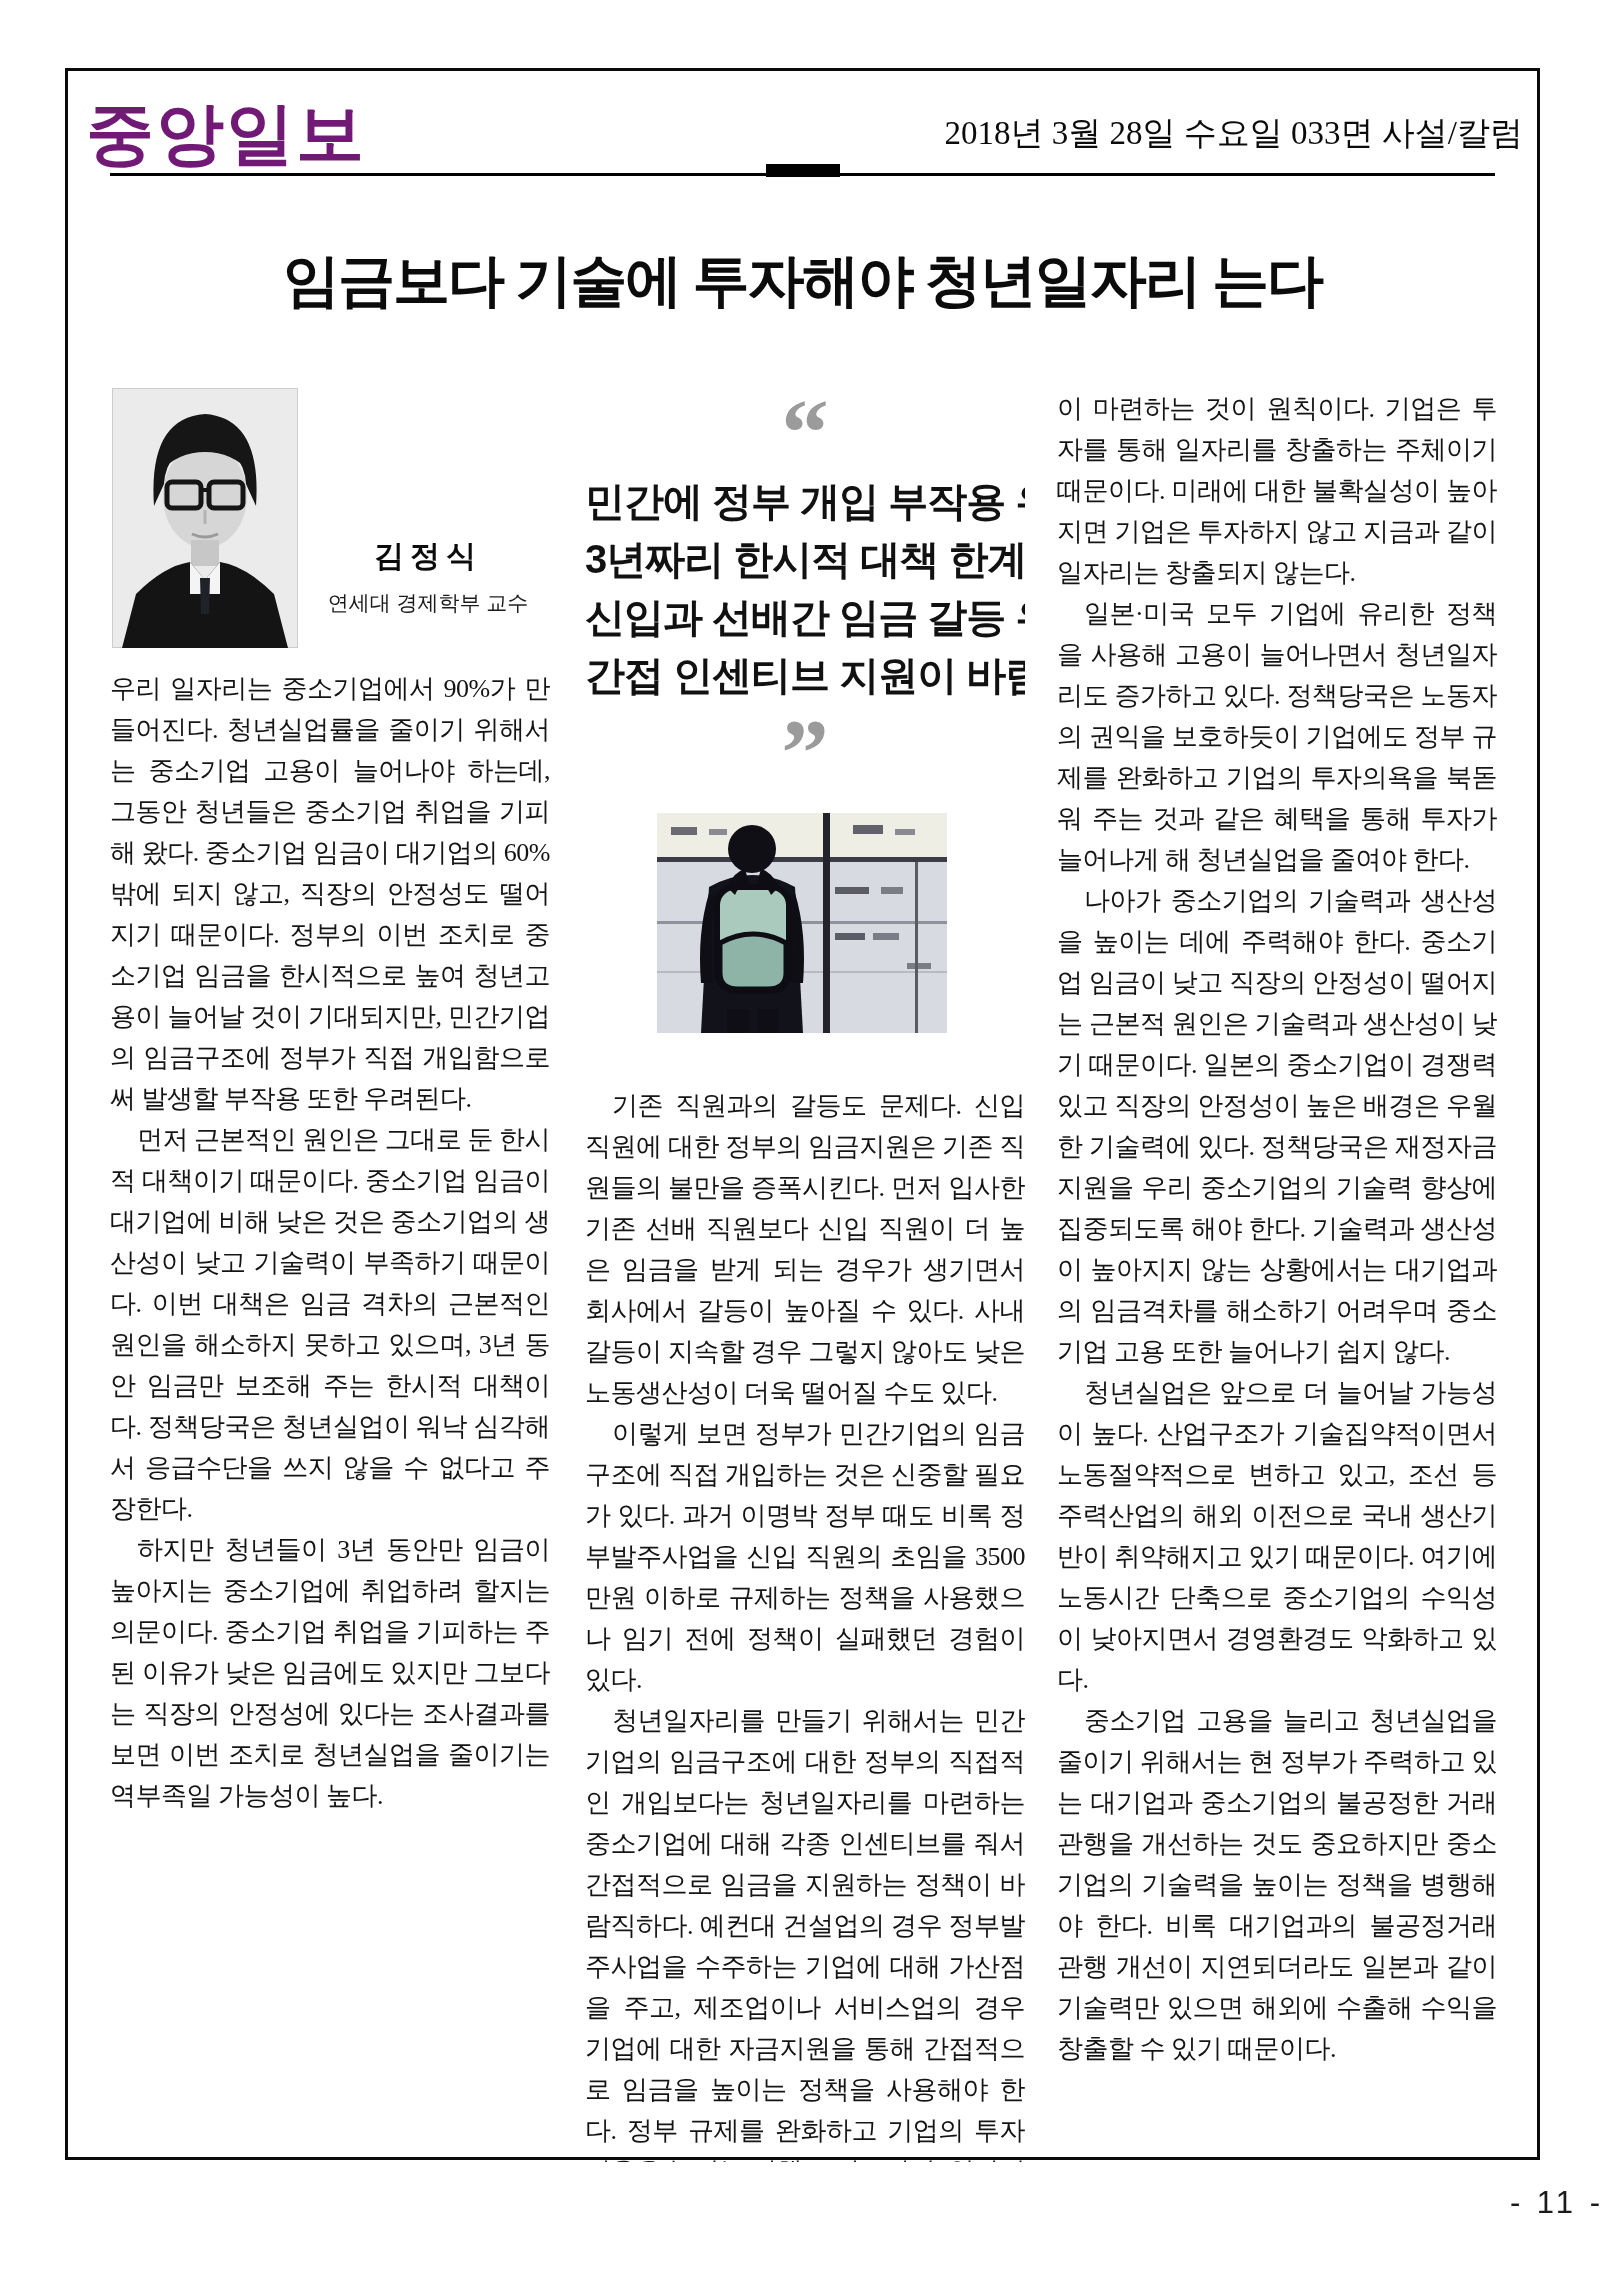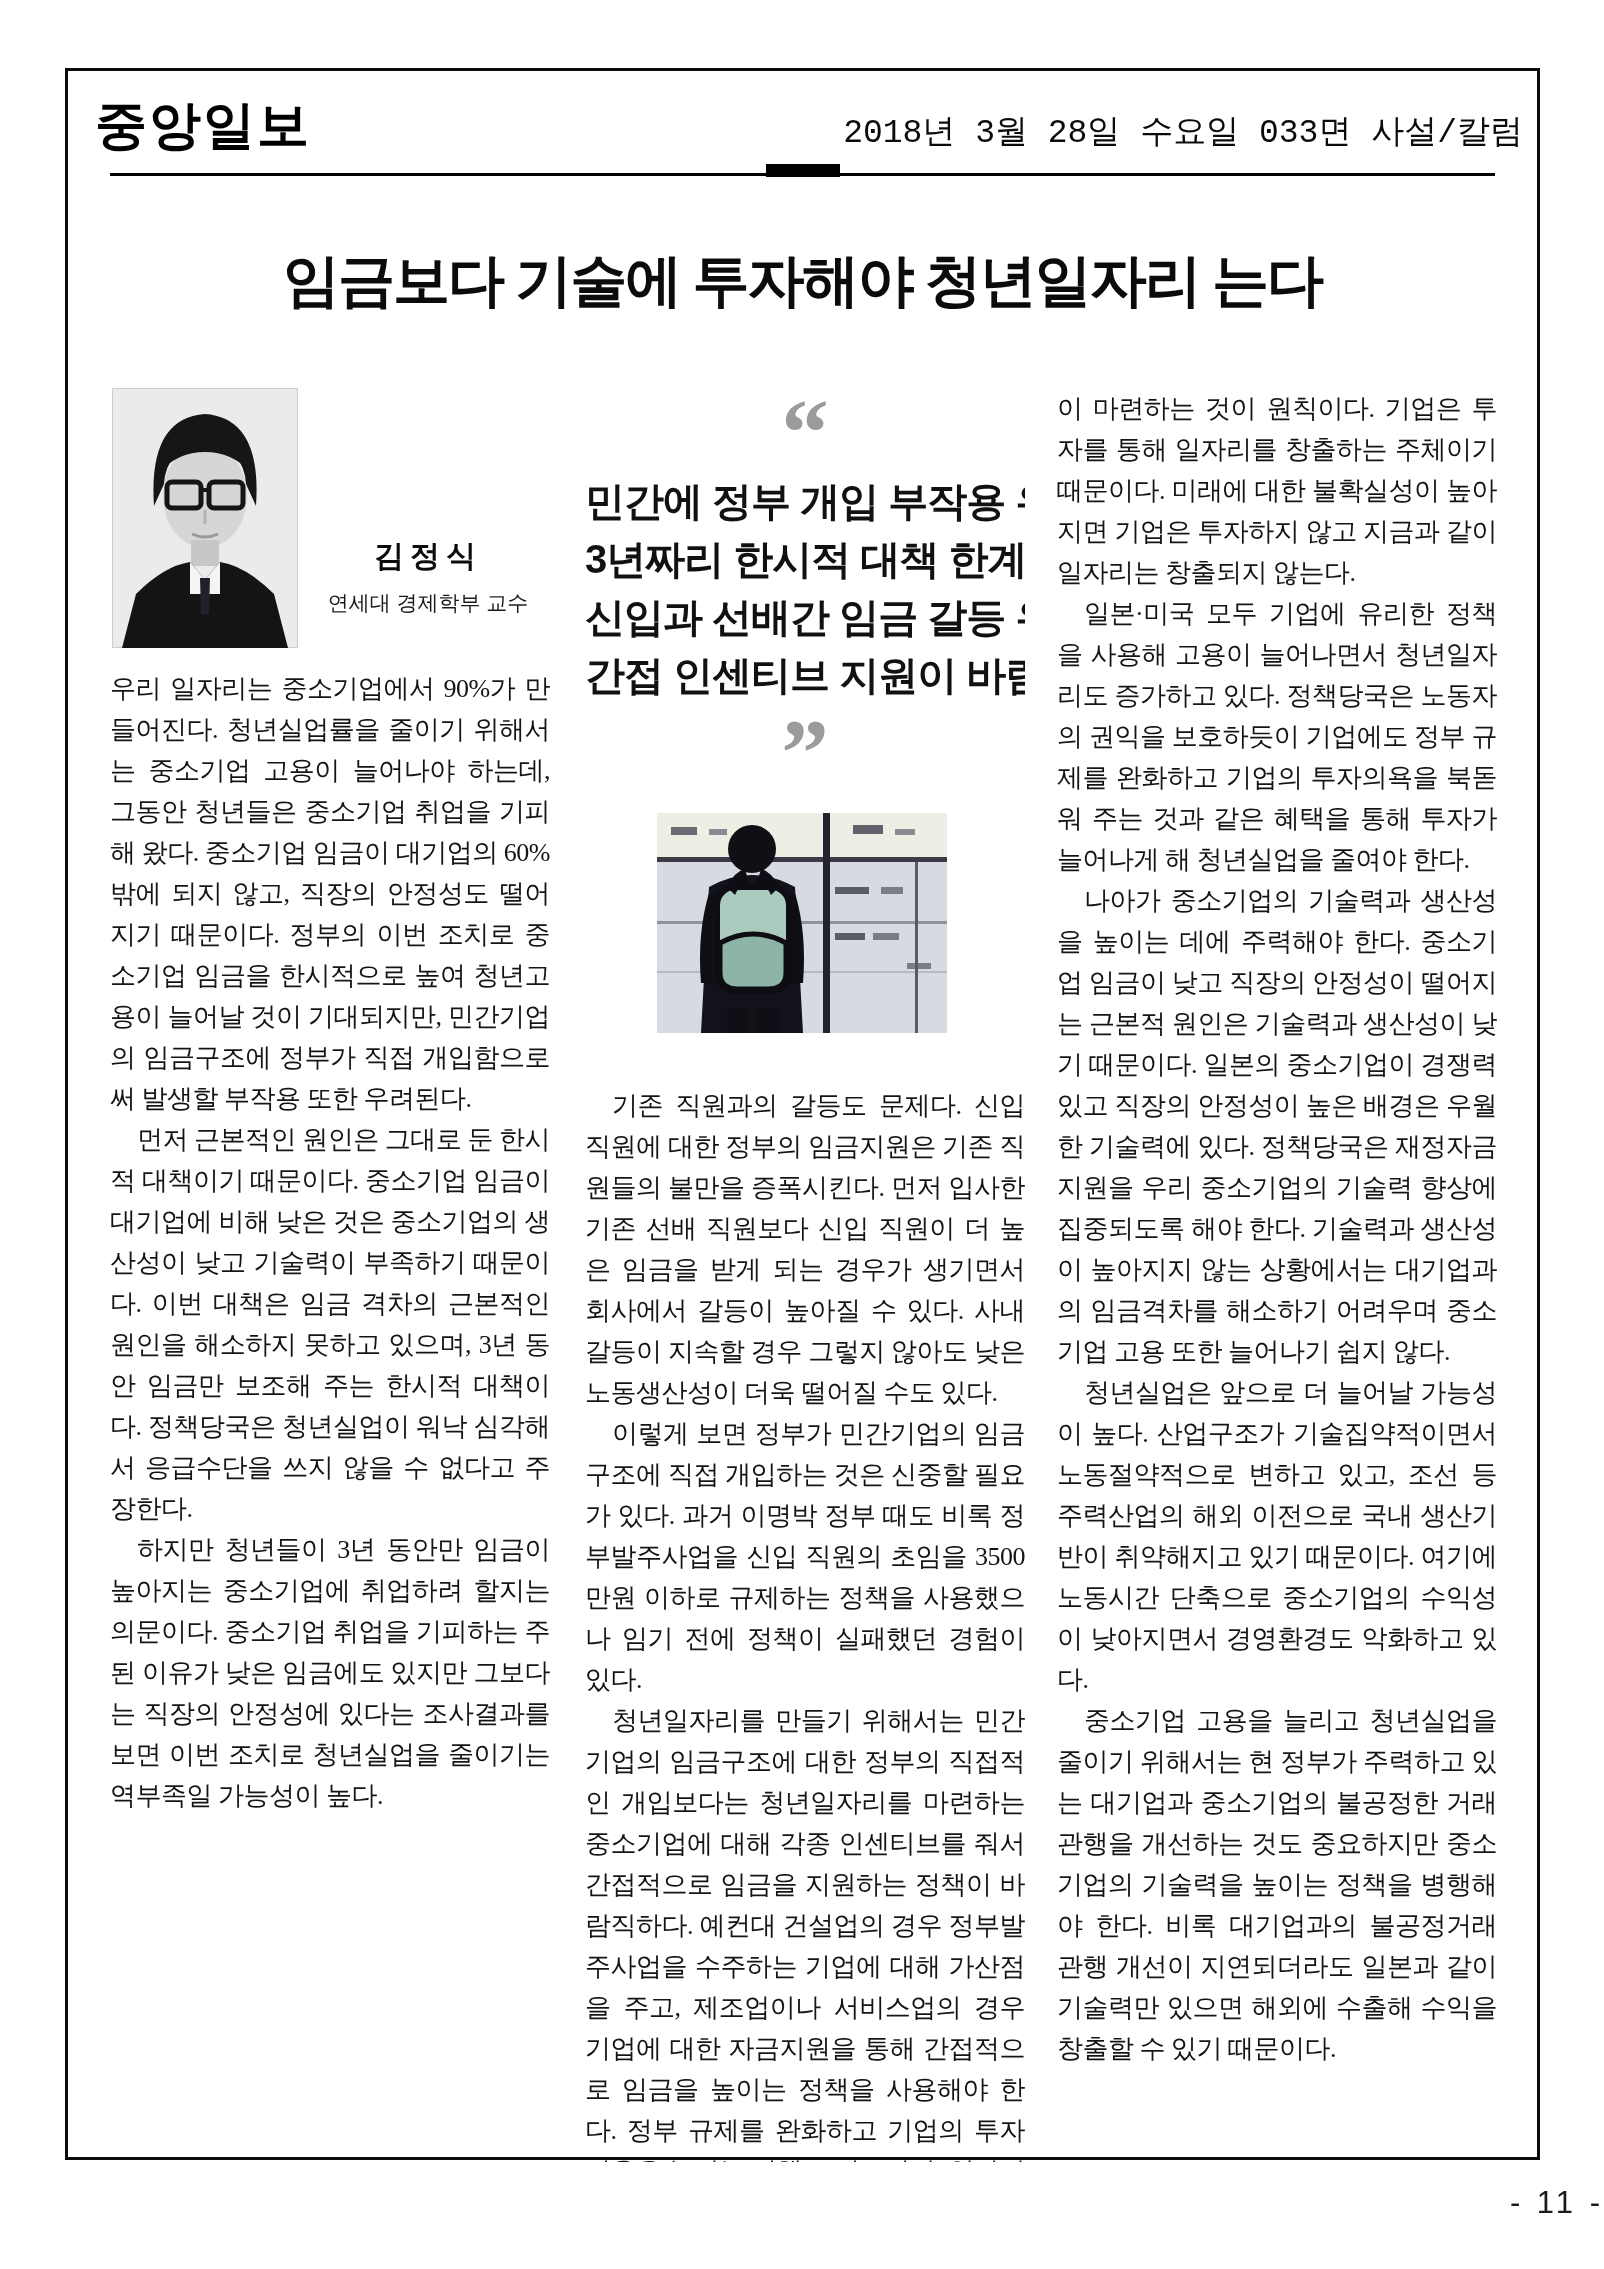--- a/index.html
+++ b/index.html
@@ -25,38 +25,38 @@
     left: 65px;
     top: 68px;
     width: 1475px;
     height: 2092px;
     border: 3px solid #0a0a0a;
     box-sizing: border-box;
     background: #ffffff;
   }
   .masthead-logo {
     position: absolute;
-    left: 27px;
+    left: 18px;
     top: 28px;
     font-family: "Liberation Sans", "DejaVu Sans", sans-serif;
-    font-size: 52px;
+    font-size: 68px;
     font-weight: 900;
     letter-spacing: 2px;
-    color: #000000;
+    color: #701a75;
     line-height: 1;
   }
   .dateline {
     position: absolute;
     right: 14px;
     top: 46px;
     font-size: 33px;
     letter-spacing: 0px;
     color: #0b0b0b;
     line-height: 1;
-    font-family: Liberation Mono, monospace;
+    font-family: Liberation Serif, serif;
   }
   .header-rule {
     position: absolute;
     left: 42px;
     top: 102px;
     width: 1385px;
     height: 3px;
     background: #000000;
   }
   .kicker-bar {

